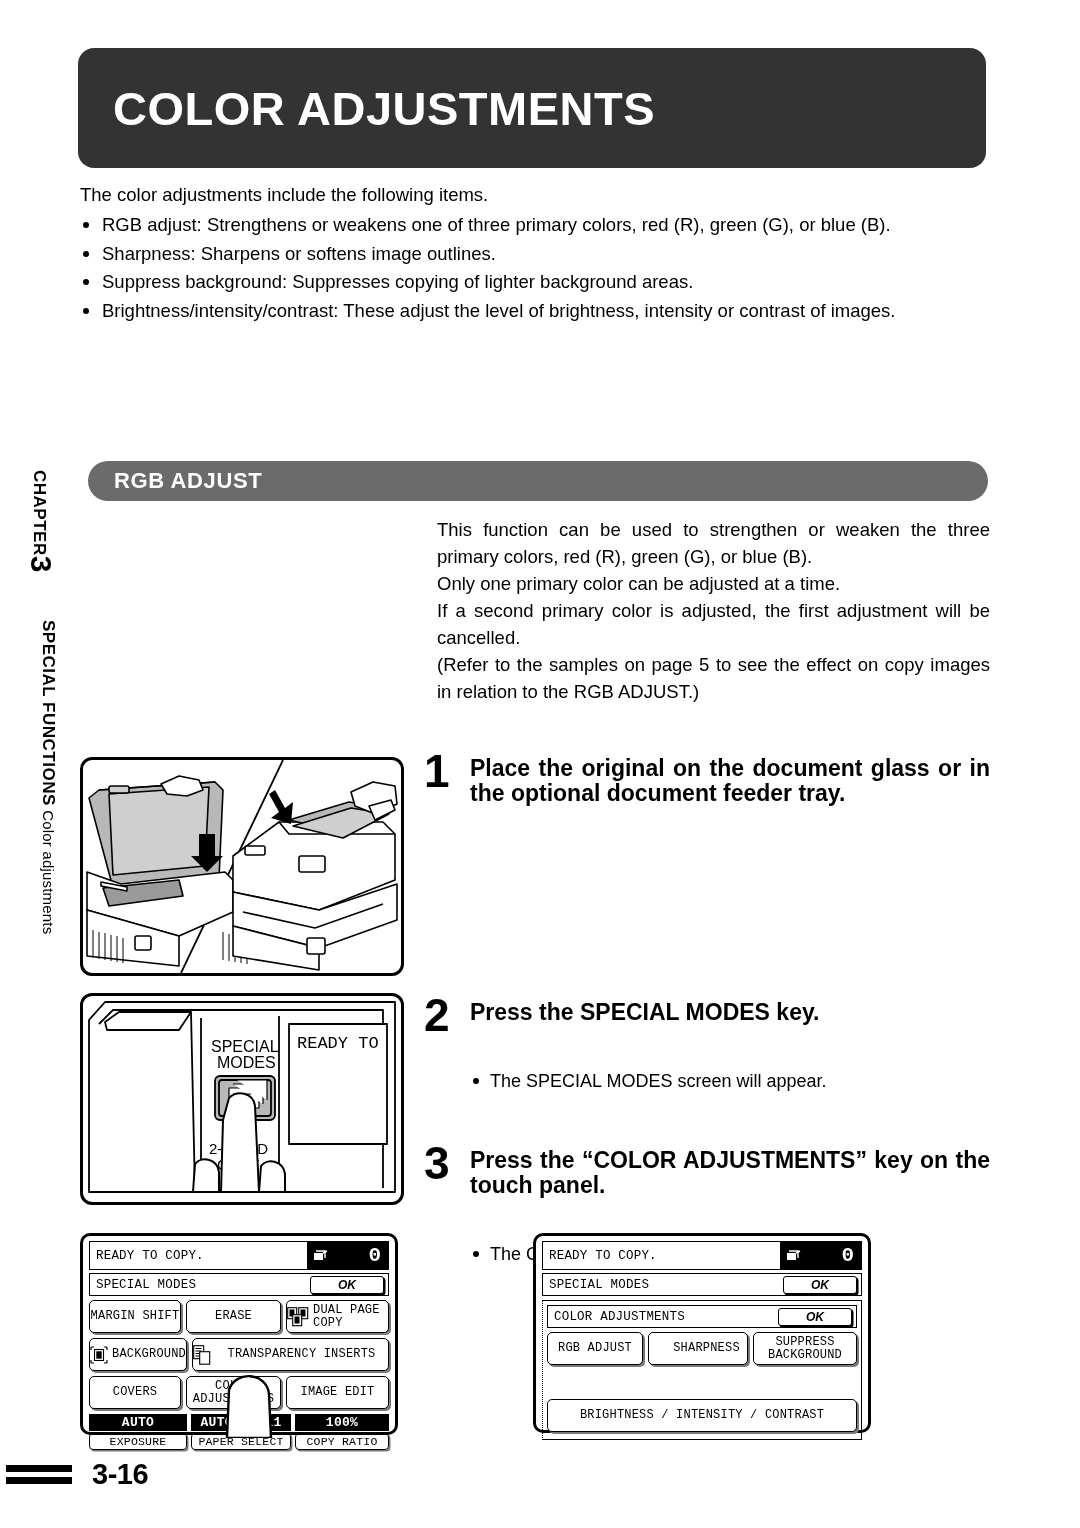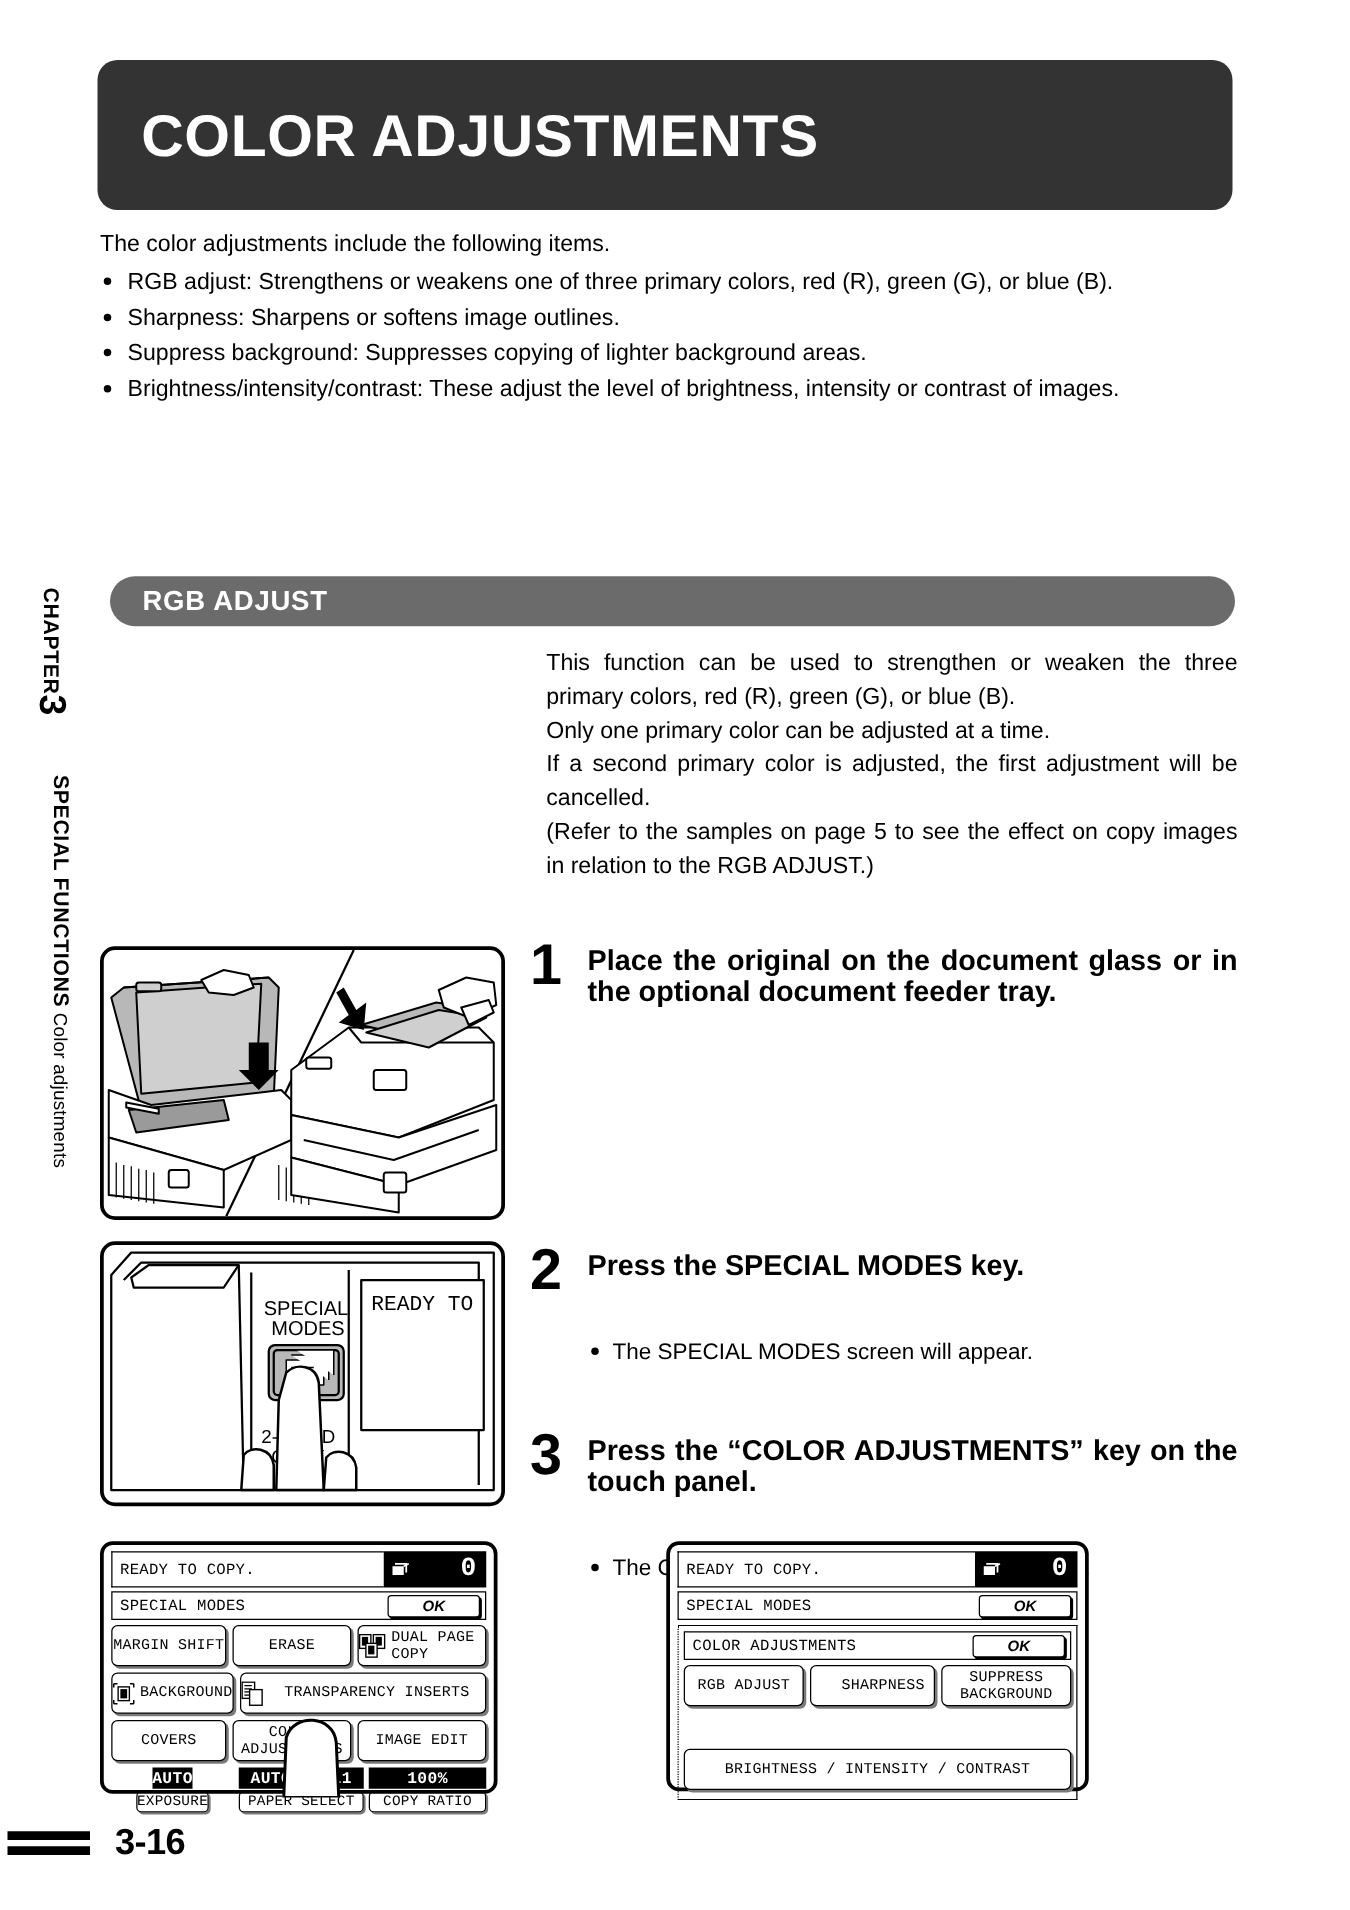--- a/index.html
+++ b/index.html
@@ -615,21 +615,21 @@
   </div>
 
   <div class="keyrow">
     <div class="key h" style="flex:0 0 92px;">COVERS</div>
     <div class="key h" style="flex:0 0 95px; white-space:pre-line;">COLOR
 ADJUSTMENTS</div>
     <div class="key h" style="flex:1;">IMAGE EDIT</div>
   </div>
 
   <div class="lcd-bottom">
-    <div class="bot-cell" style="flex:0 0 98px;align-items:center;">
+    <div class="bot-cell" style="flex:0 0 98px;">
       <div class="bot-val">AUTO</div>
       <div class="bot-lab">EXPOSURE</div>
     </div>
     <div class="bot-cell" style="flex:0 0 100px;">
       <div class="bot-val">AUTO    8½X11</div>
       <div class="bot-lab">PAPER SELECT</div>
     </div>
     <div class="bot-cell" style="flex:1;">
       <div class="bot-val">100%</div>
       <div class="bot-lab">COPY RATIO</div>

